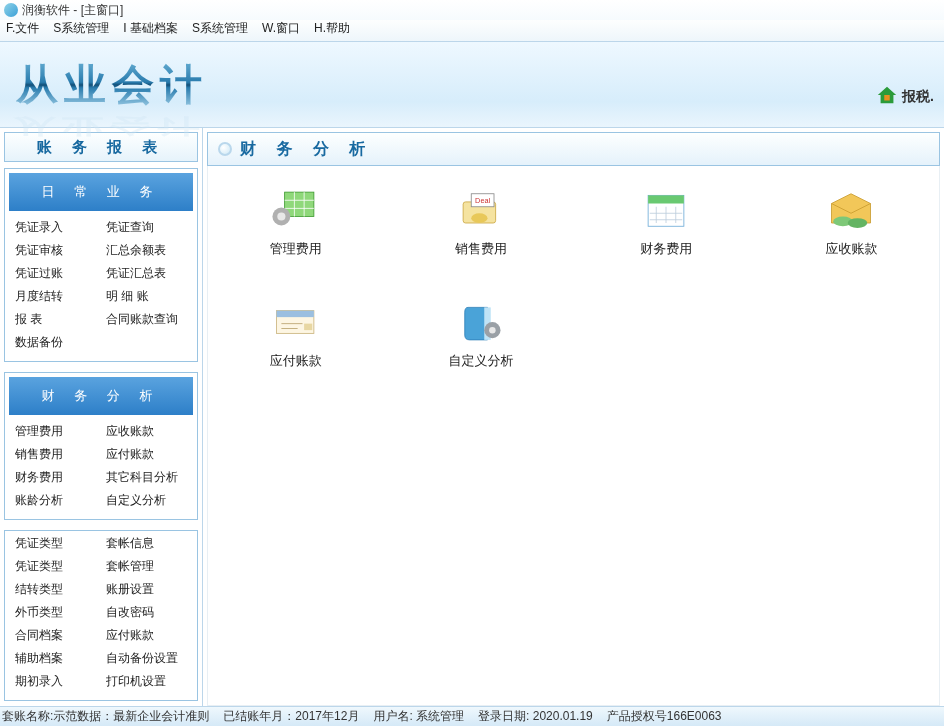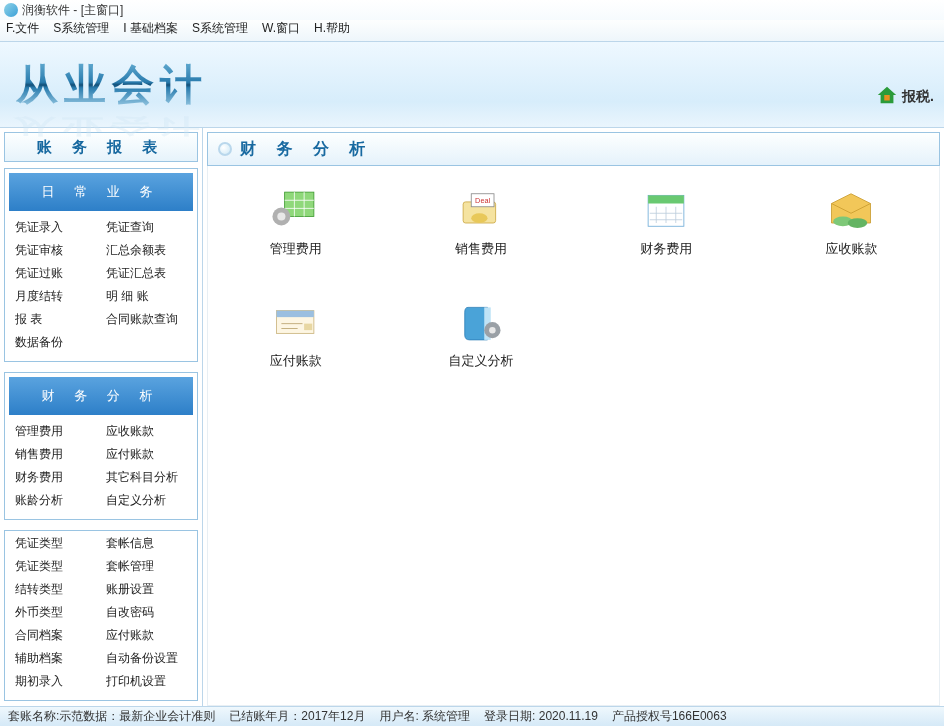--- a/index.html
+++ b/index.html
@@ -37,21 +37,21 @@
 .content-header { height: 34px; border: 1px solid #9ac4e2; margin: 4px 4px 0 4px; display: flex; align-items: center; padding-left: 10px; gap: 8px; background: linear-gradient(to bottom,#fdffff,#e5f2fb); }
 .content-header .dot { width: 14px; height: 14px; border: 2px solid #b9d7ec; border-radius: 50%; background: radial-gradient(circle at 35% 35%, #fff, #cde8f6); }
 .content-header .title { font-size: 16px; letter-spacing: 8px; color: #1869a0; font-weight: bold; }
 .content-body { padding: 20px 10px; border: 1px solid #e8eff4; border-top: none; margin: 0 4px; height: calc(100% - 38px); }
 .icon-grid { display: grid; grid-template-columns: repeat(4, 1fr); gap: 40px 30px; justify-items: center; }
 .app-item { display: flex; flex-direction: column; align-items: center; gap: 6px; cursor: pointer; width: 110px; }
 .app-item .ic { width: 56px; height: 48px; display: flex; align-items: center; justify-content: center; }
 .app-item .lbl { font-size: 13px; color: #222; }
 
 
-.statusbar { position: fixed; bottom: 0; left: 0; width: 944px; height: 20px; background: linear-gradient(to bottom,#eff8fd,#d5e9f7); border-top: 1px solid #bcd6ea; display: flex; align-items: center; padding: 0 8px; gap: 14px; font-size: 12px; color: #333; }
+.statusbar { position: fixed; bottom: 0; left: 0; width: 944px; height: 20px; background: linear-gradient(to bottom,#eff8fd,#d5e9f7); border-top: 1px solid #bcd6ea; display: flex; align-items: center; padding: 0 2px; gap: 14px; font-size: 12px; color: #333; }
 .statusbar span { white-space: nowrap; }
 
 
 .ic svg { width: 52px; height: 46px; }
 </style>
 </head>
 <body>
 
 <div class="titlebar">
   <div class="app-icon"></div>
@@ -227,15 +227,15 @@
 
       </div>
     </div>
   </div>
 </div>
 
 <div class="statusbar">
   <span>套账名称:示范数据：最新企业会计准则</span>
   <span>已结账年月：2017年12月</span>
   <span>用户名: 系统管理</span>
-  <span>登录日期: 2020.11.19</span>
+  <span>登录日期: 2020.01.19</span>
   <span>产品授权号166E0063</span>
 </div>
 
 </body></html>

